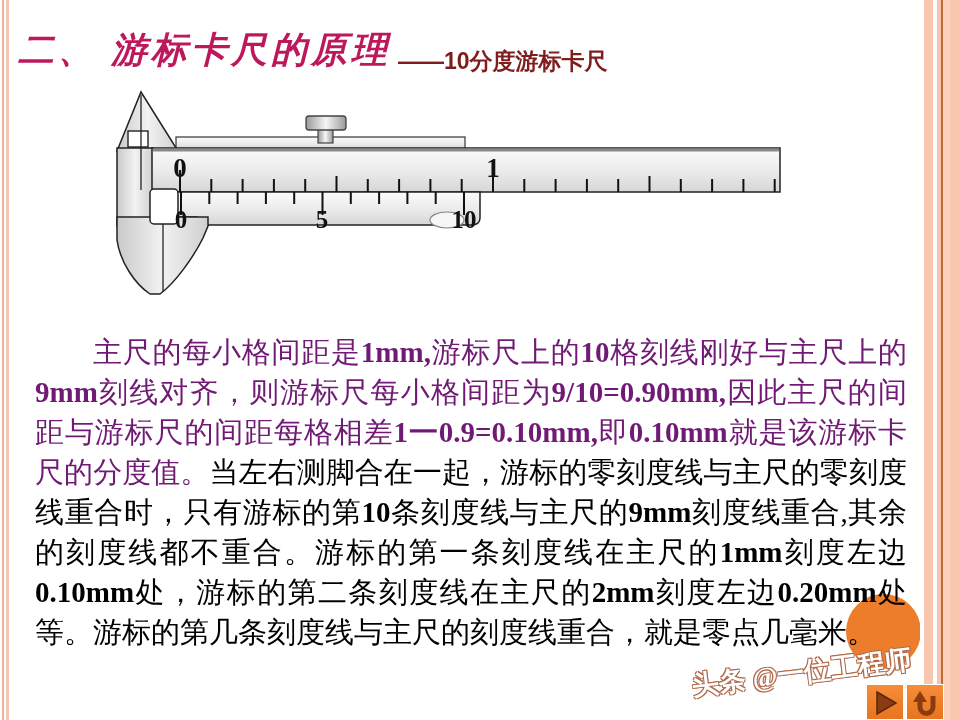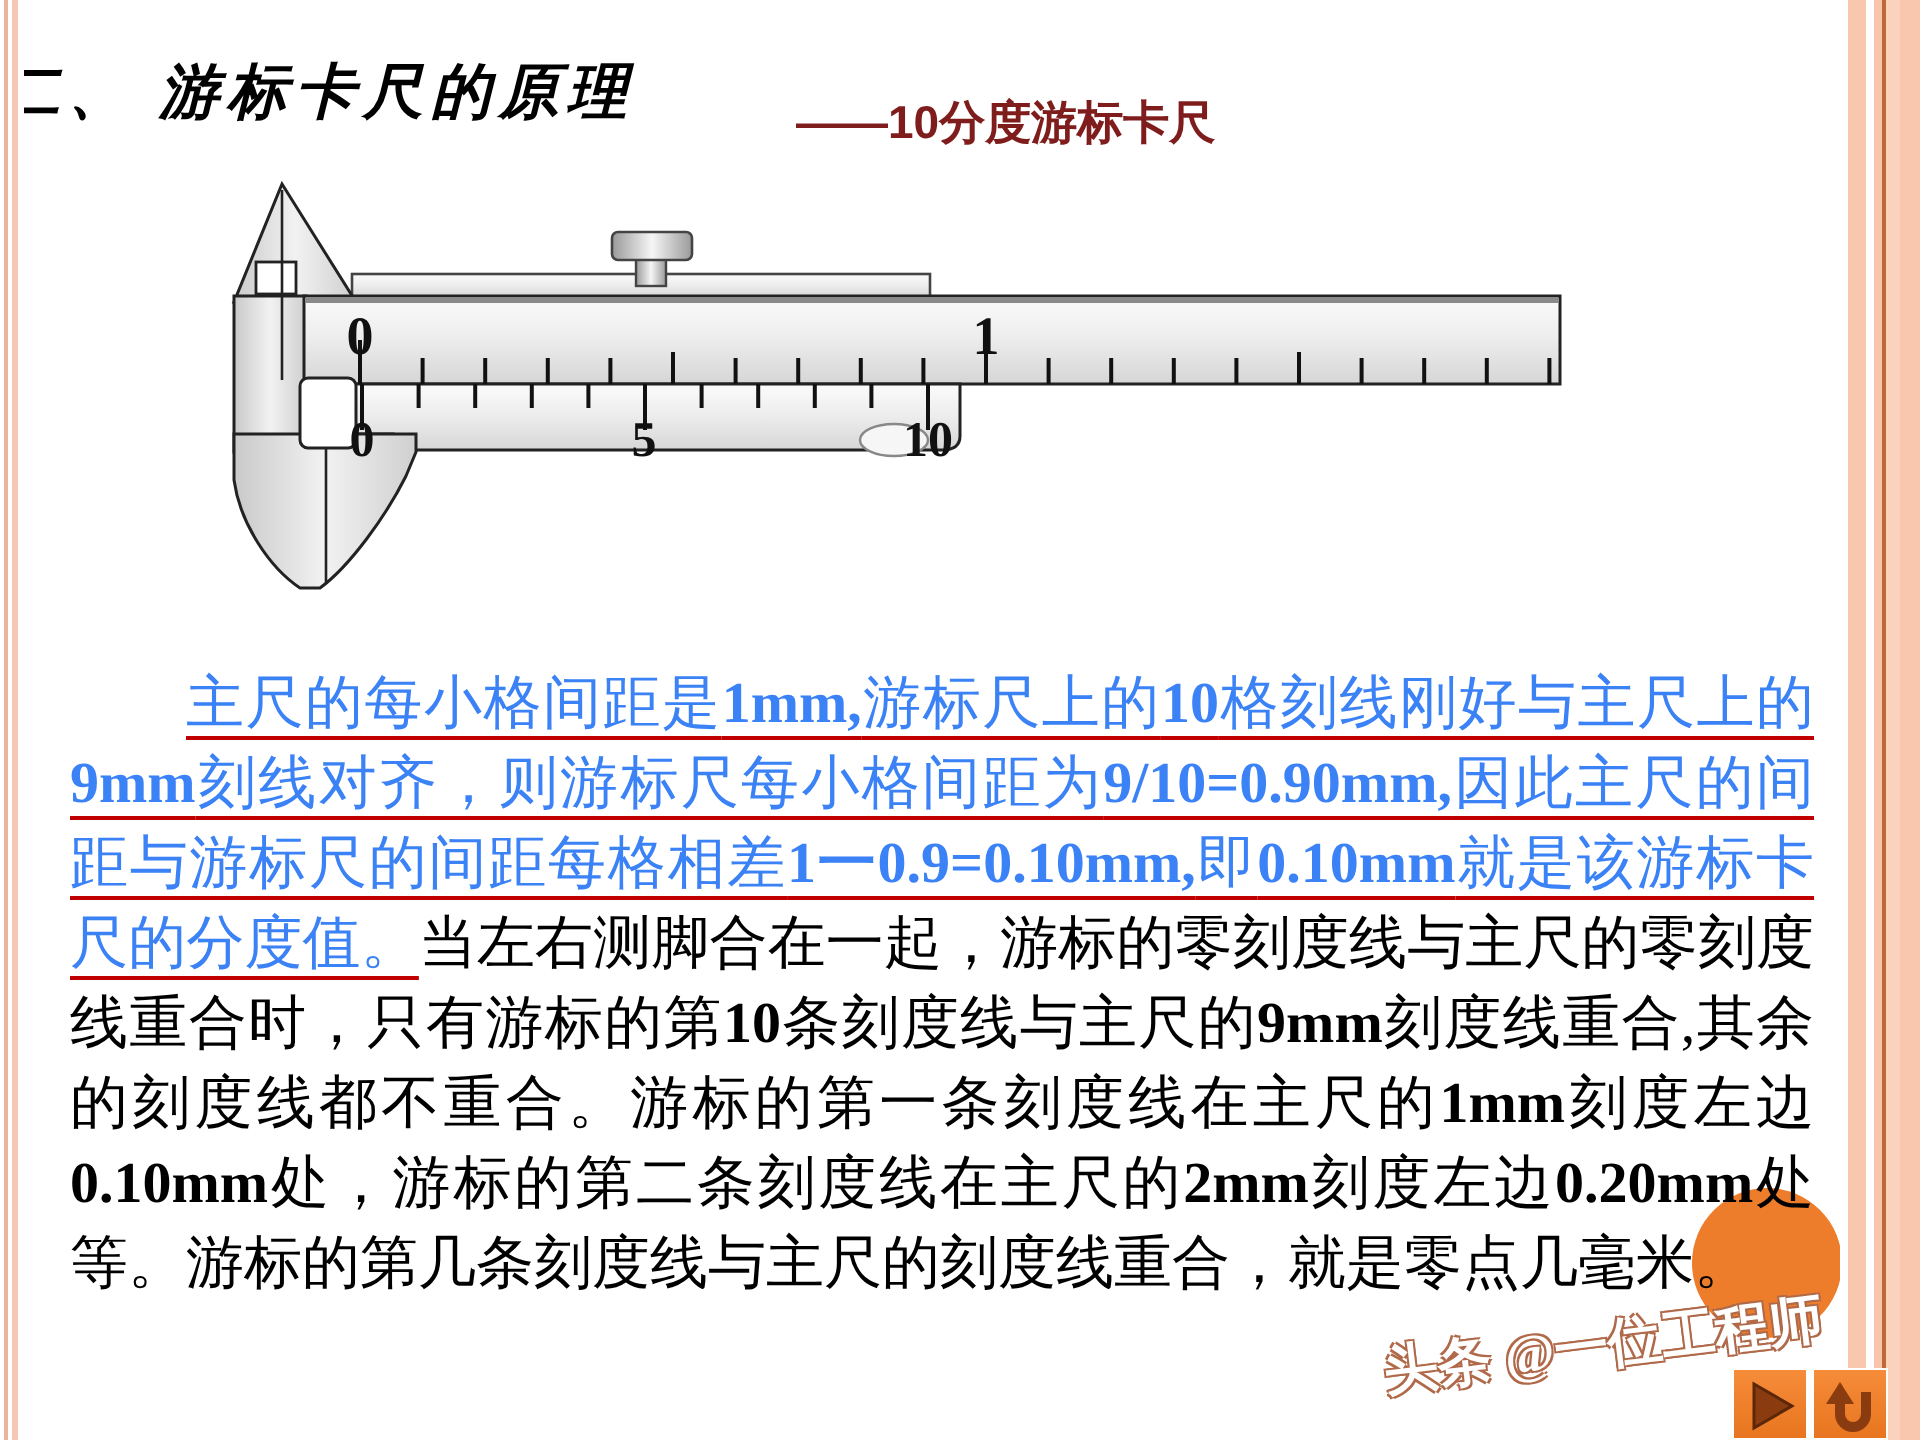--- a/index.html
+++ b/index.html
@@ -12,40 +12,39 @@
   .edge{position:absolute;top:0;height:720px;z-index:5;}
   .edge-left{
     left:0;width:12px;
     background:linear-gradient(90deg,#fff 0 2px,#eeb39e 2px 4px,#fff 4px 6px,#f6c7b4 6px 9px,#fff 9px 12px);
   }
   .edge-right{
     right:0;width:40px;
     background:linear-gradient(90deg,#fff 0 4px,#f9c6ae 4px 13px,#fff 13px 17px,#f9c3ac 17px 21px,#bb6a38 21px 23px,#fbd2bc 23px 30px,#f9c6ae 30px 40px);
   }
   .title{
-    position:absolute;left:0;top:26px;z-index:2;
-    font-size:30px;font-weight:bold;font-style:italic;
-    color:#000000;letter-spacing:4px;white-space:nowrap;
+    position:absolute;left:18px;top:26px;z-index:2;
+    font-size:36px;font-weight:bold;font-style:italic;
+    color:#be185d;letter-spacing:4px;white-space:nowrap;
   }
   .subtitle{
     position:absolute;left:398px;top:46px;z-index:2;
     font-family:"Liberation Sans","DejaVu Sans",sans-serif;
     font-size:23px;font-weight:bold;color:#7f1d1d;white-space:nowrap;
   }
   svg.caliper{position:absolute;left:0;top:0;z-index:1;}
   .main-label{font:bold 27px "Liberation Serif",serif;fill:#111;}
   .vernier-label{font:bold 25px "Liberation Serif",serif;fill:#111;}
   .para{
     position:absolute;left:35px;top:303px;width:872px;z-index:2;
     font-size:29px;line-height:40px;text-align:justify;
     text-indent:58px;color:#000;
   }
   .para .red{
-    color:#3b82f6;
-    text-decoration:underline;
+    color:#701a75;
     text-decoration-color:#c00000;
     text-decoration-thickness:2px;
     text-underline-offset:7px;
   }
   .para b{font-weight:bold;}
   .accent-circle{
     position:absolute;left:846px;top:594px;width:75px;height:75px;
     border-radius:50%;background:#ee7d2b;z-index:1;
   }
   .watermark{

